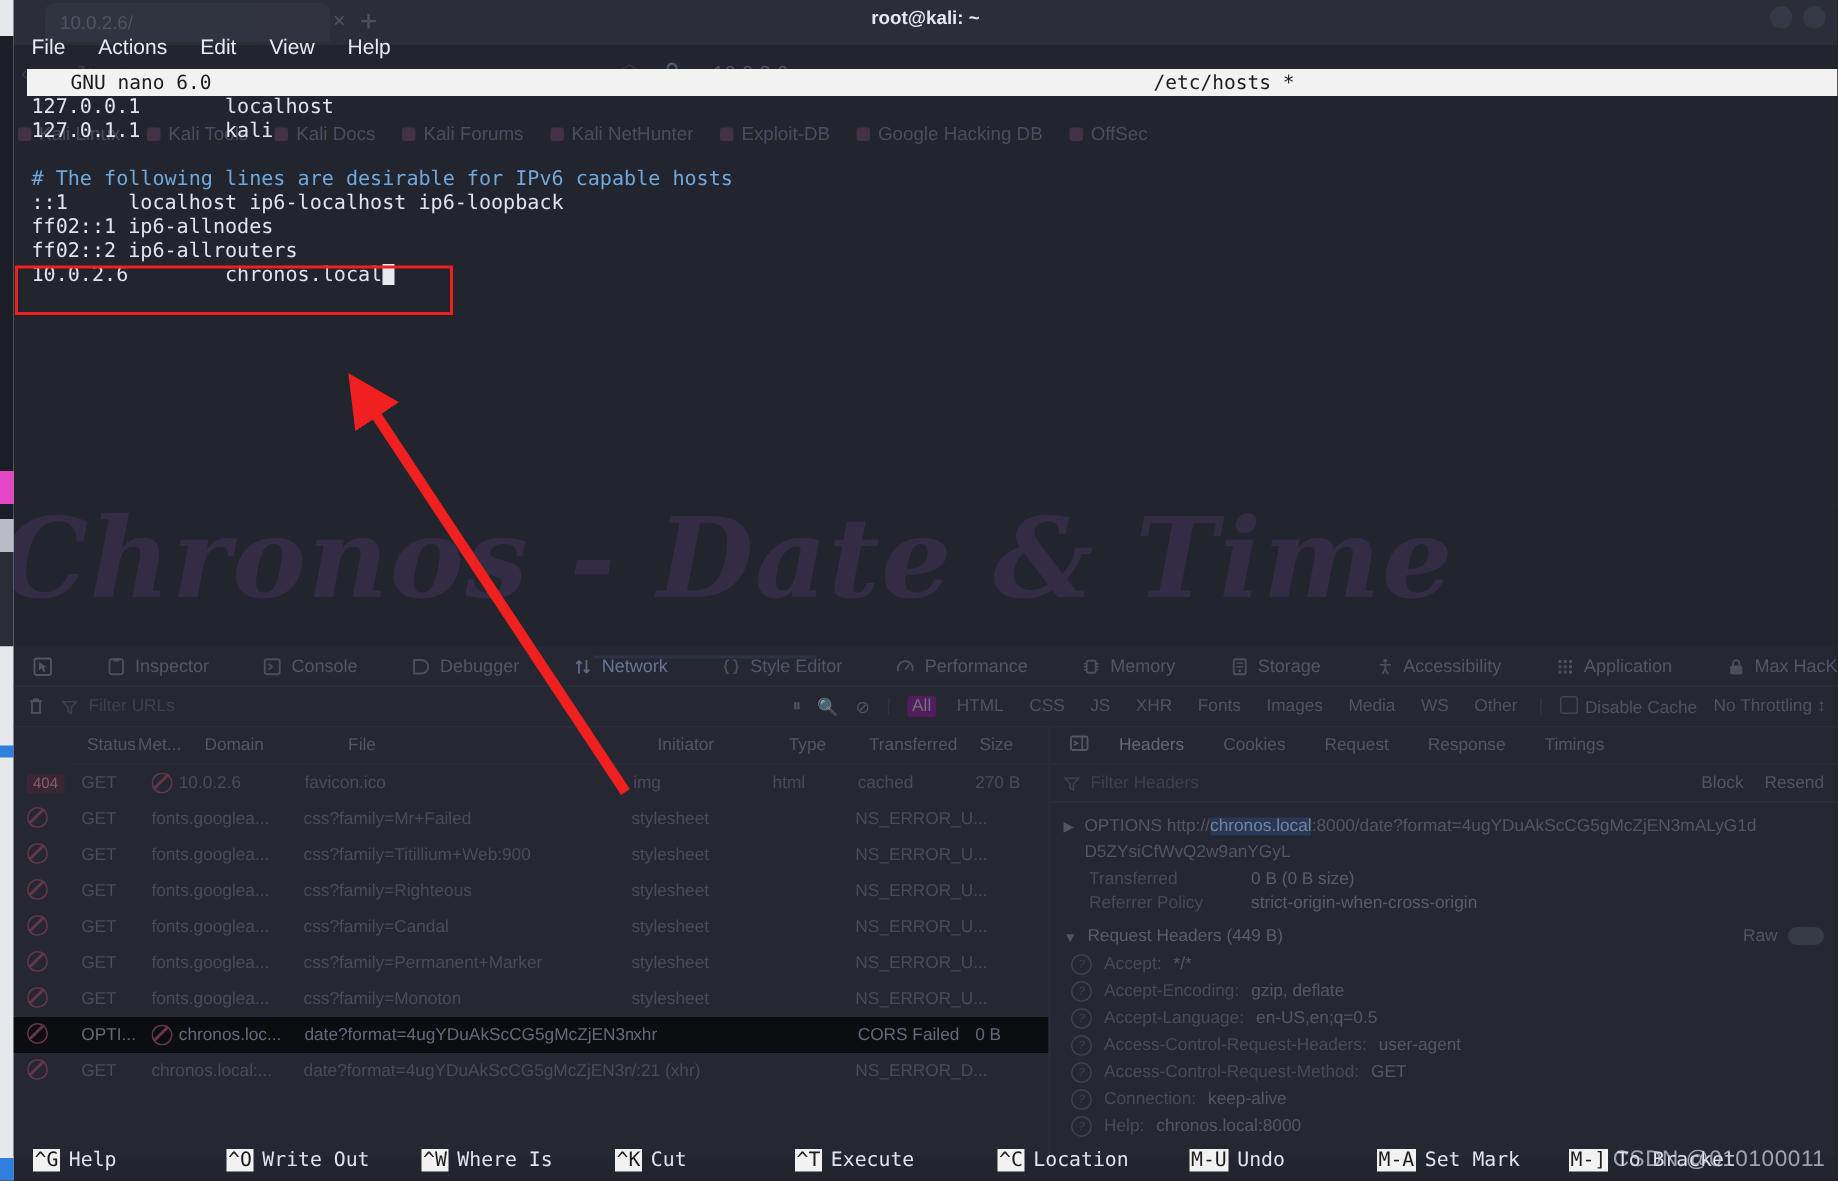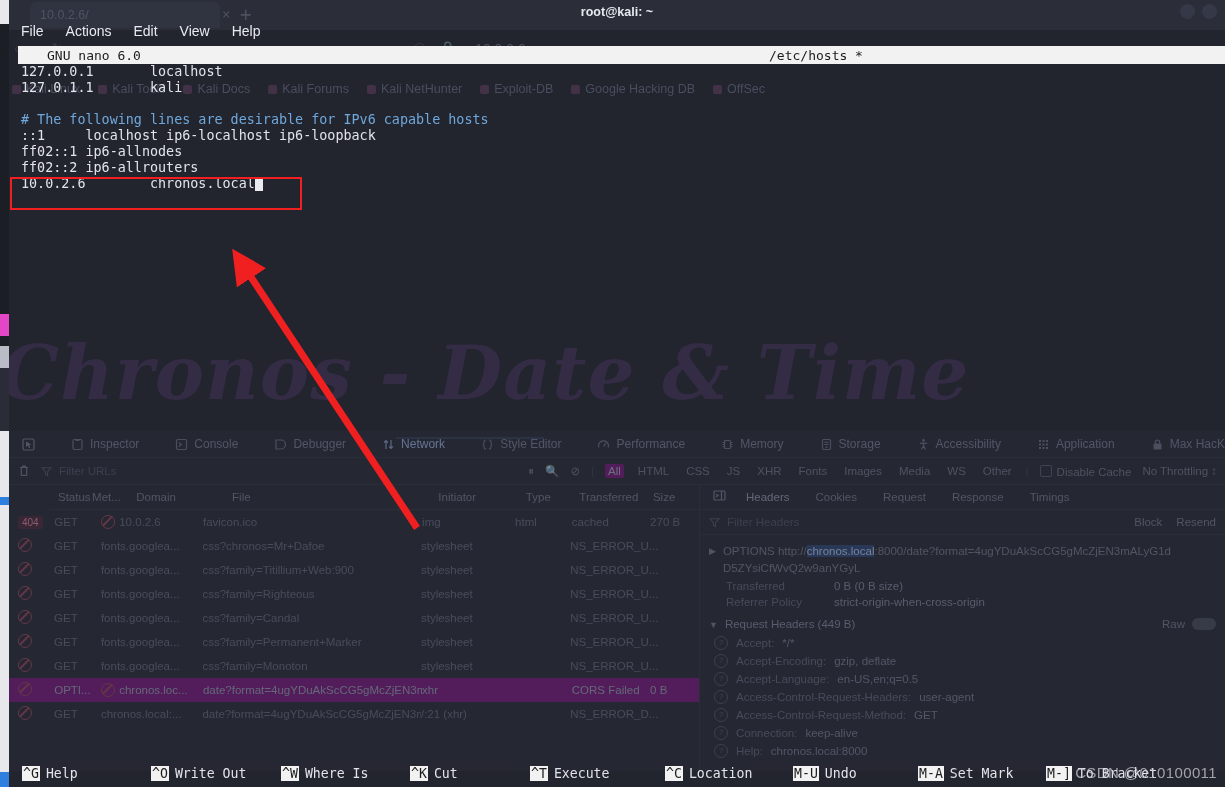--- a/index.html
+++ b/index.html
@@ -98,21 +98,21 @@
   .dt-mini{display:flex;align-items:center;gap:11px;padding-right:8px;}
   .dt-chip{padding:1px 3px;border-radius:2px;}
   .dt-chip.on{background:#701a75;color:#9aa0b5;}
   .dt-check{display:inline-block;width:10px;height:10px;border:1px solid #52566a;border-radius:2px;margin-right:5px;vertical-align:-1px;}
 
   .dt-body{display:flex;height:288px;}
   .dt-list{width:691px;box-sizing:border-box;border-right:1px solid #32353f;overflow:hidden;}
   .dt-head{display:flex;height:24px;align-items:center;font-size:11.5px;color:#6f7385;
       border-bottom:1px solid #32353f;margin-left:40px;}
   .dt-row{display:flex;height:24px;align-items:center;font-size:11.5px;color:#5f6376;}
-  .dt-row.sel{background:#701a75;color:#8d93a9;}
+  .dt-row.sel{background:#000000;color:#8d93a9;}
   .c-status{width:46px;padding-left:9px;box-sizing:border-box;}
   .c-method{width:48px;}
   .c-domain{width:104px;display:flex;align-items:center;gap:4px;overflow:hidden;white-space:nowrap;}
   .c-file{width:224px;overflow:hidden;white-space:nowrap;}
   .c-init{width:95px;overflow:hidden;white-space:nowrap;}
   .c-type{width:58px;}
   .c-trans{width:80px;}
   .c-size{width:50px;}
   .badge404{background:#4a2a3a;color:#c87f95;border-radius:2px;padding:1px 4px;font-size:10px;}
   .blockico{width:12px;height:12px;border:1.6px solid #8d4356;border-radius:50%;position:relative;display:inline-block;}
@@ -433,21 +433,21 @@
         <div class="c-init">img</div>
         <div class="c-type">html</div>
         <div class="c-trans">cached</div>
         <div class="c-size">270 B</div>
       </div>
 
       <div class="dt-row">
         <div class="c-status"><i class="blockico"></i></div>
         <div class="c-method">GET</div>
         <div class="c-domain">fonts.googlea...</div>
-        <div class="c-file">css?chronos=Mr+Dafoe</div>
+        <div class="c-file">css?family=Mr+Failed</div>
         <div class="c-init">stylesheet</div>
         <div class="c-type"></div>
         <div class="c-trans">NS_ERROR_U...</div>
         <div class="c-size"></div>
       </div>
 
       <div class="dt-row">
         <div class="c-status"><i class="blockico"></i></div>
         <div class="c-method">GET</div>
         <div class="c-domain">fonts.googlea...</div>

